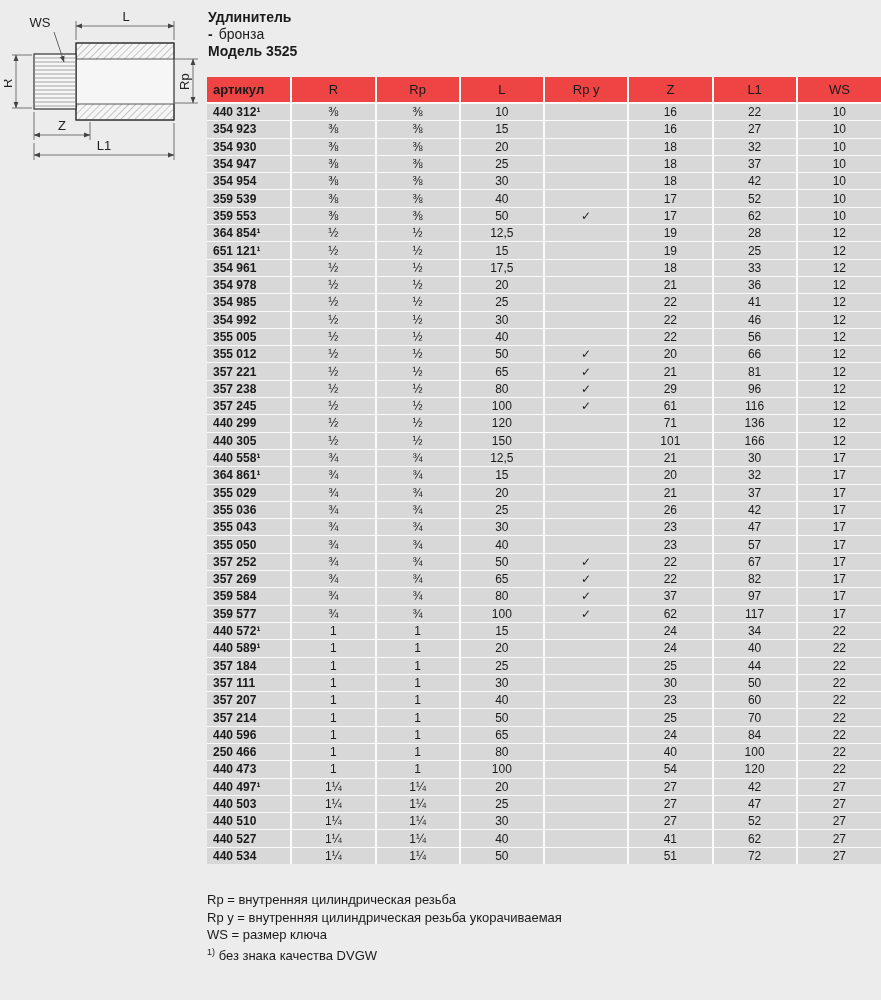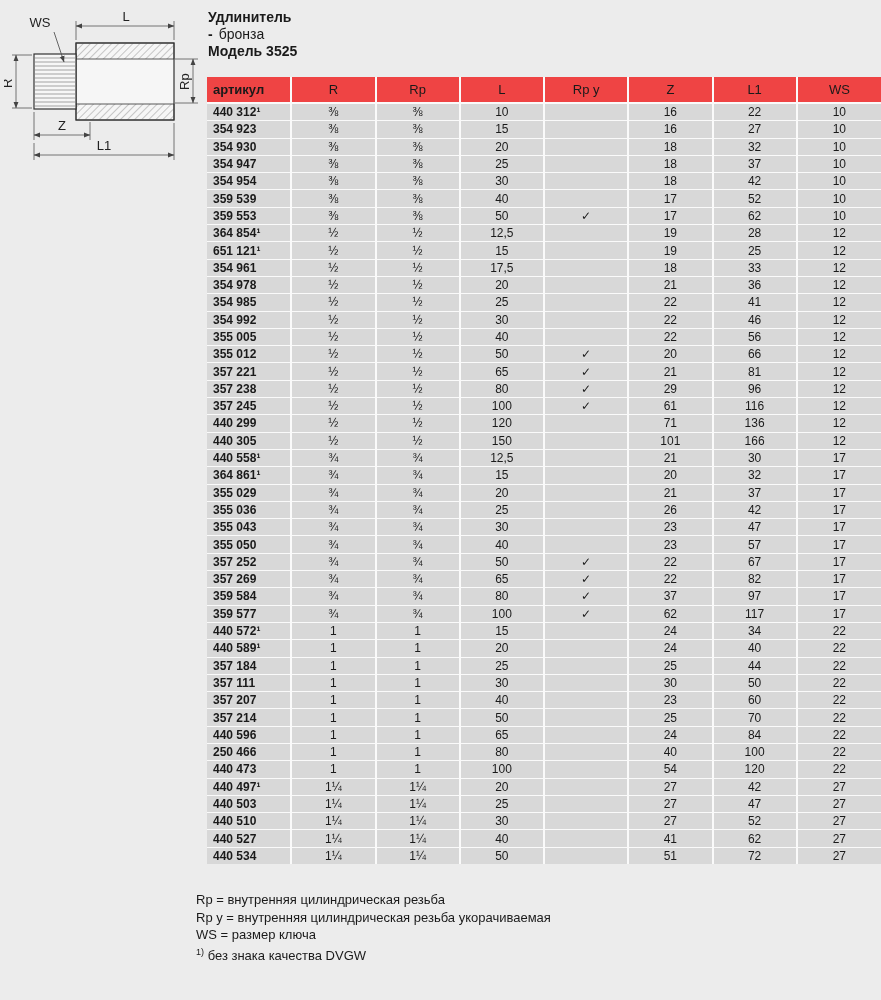--- a/index.html
+++ b/index.html
@@ -24,21 +24,21 @@
   th:first-child{text-align:left;padding-left:6px;font-weight:bold;}
   th:last-child{border-right:none;}
   td{
     background:#d8d8d8;height:16.3px;text-align:center;
     border-right:2px solid #fafafa;border-bottom:1px solid #fafafa;
     padding:0;line-height:1;
   }
   td:first-child{text-align:left;padding-left:6px;font-weight:bold;margin-left:28px;}
   td:last-child{border-right:none;}
   tr:last-child td{border-bottom:none;}
-  .footnotes{position:absolute;left:196px;top:891px;font-size:13px;line-height:17.5px;}
+  .footnotes{position:absolute;left:207px;top:891px;font-size:13px;line-height:17.5px;}
   .footnotes sup{font-size:9px;}
   svg text{fill:#222;font-family:"Liberation Sans","DejaVu Sans",sans-serif;}
 </style>
 </head>
 <body>
 
 <div class="drawing">
   <svg width="198" height="168" viewBox="0 0 198 168">
     <defs>
       <pattern id="hatch" width="5" height="5" patternTransform="rotate(45)" patternUnits="userSpaceOnUse">

